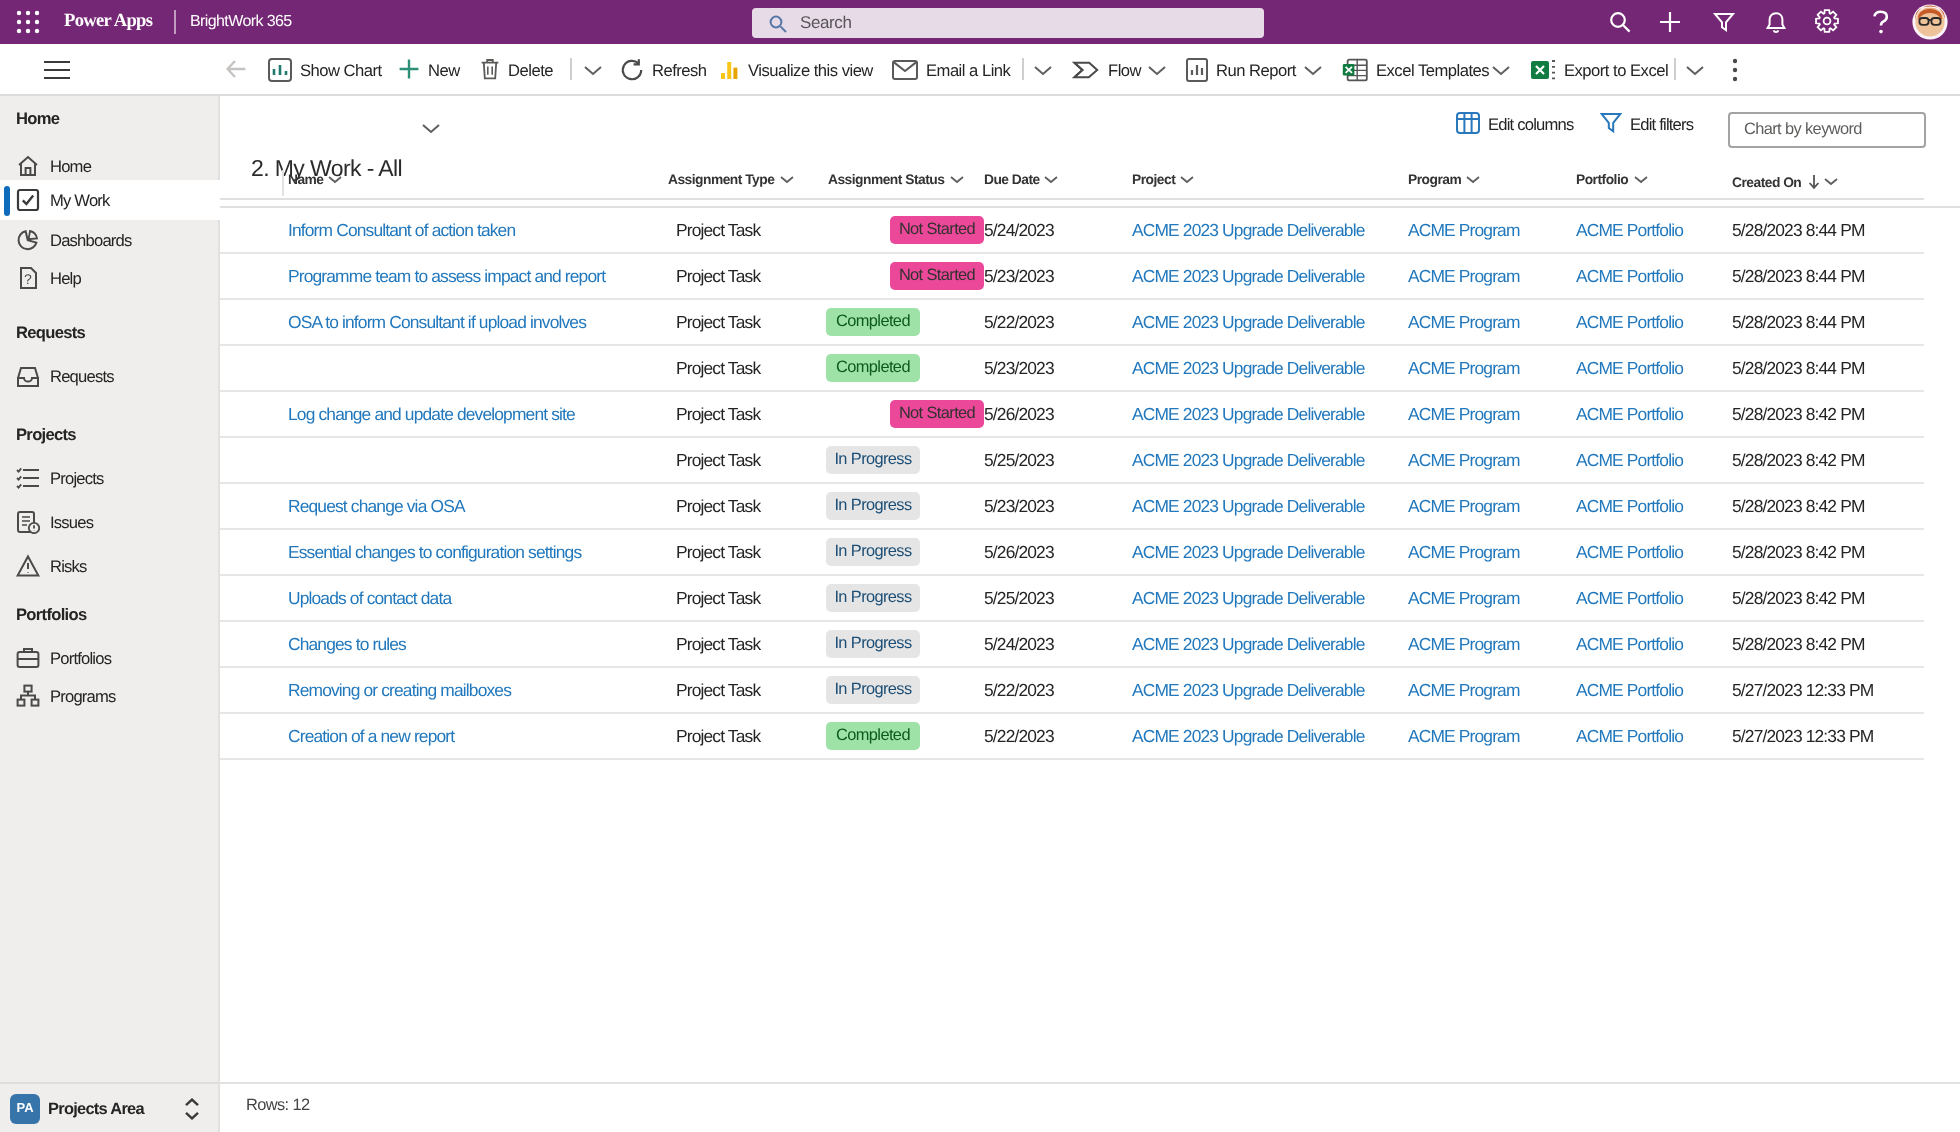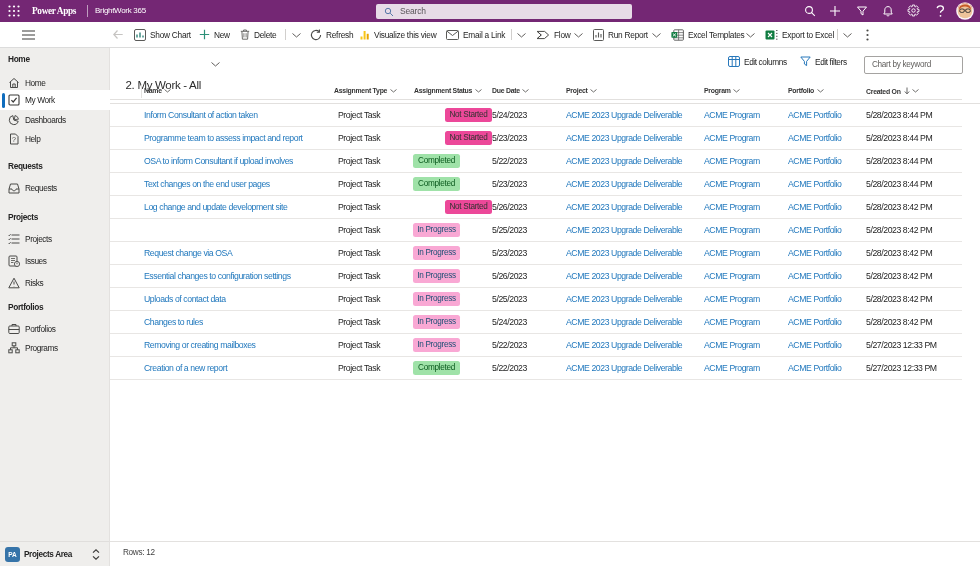--- a/index.html
+++ b/index.html
@@ -64,21 +64,21 @@
 #gridtop { position:absolute; left:0; top:55px; width:870px; height:1px; background:#e2e0de; }
 #hdrtick { position:absolute; left:31px; top:37px; width:1px; height:13px; background:#e4e2e0; }
 .row { position:absolute; left:0; width:852px; height:23px; border-bottom:1px solid #e8e6e4; }
 .c { position:absolute; top:0; line-height:23px; white-space:nowrap; }
 .txt { font-size:8.7px; color:#242424; letter-spacing:-0.42px; }
 .lnk { font-size:8.7px; color:#2178bd; letter-spacing:-0.42px; }
 .badge { position:absolute; left:303px; top:3.5px; width:47px; height:14.5px; border-radius:2.5px;
   font-size:8.2px; letter-spacing:-0.3px; text-align:center; line-height:14.5px; }
 .badge.ns { background:#ec4899; color:#323130;margin-left:32px; }
 .badge.cp { background:#9fe2a8; color:#0b5a1e; }
-.badge.ip { background:#f9a8d4; color:#1c4e75; }
+.badge.ip { background:#e5e5e5; color:#1c4e75; }
 #botline { position:absolute; left:0; top:493px; width:870px; height:1px; background:#e3e1df; }
 #rowcount { position:absolute; left:13px; top:500px; font-size:8.2px; letter-spacing:-0.3px; color:#444; }
 .hchev { display:inline-block; margin-left:2.5px; }
 </style></head>
 <body>
 
 <div id="topbar">
   <svg class="abs" style="left:8px;top:5px" width="12" height="12" viewBox="0 0 12 12">
     <g fill="#fff">
       <circle cx="1.5" cy="1.5" r="1.1"></circle>
@@ -404,21 +404,20 @@
 <span class="c lnk" style="left:34px">OSA to inform Consultant if upload involves</span>
 <span class="c txt" style="left:228px">Project Task</span>
 <span class="badge cp">Completed</span>
 <span class="c txt" style="left:382px">5/22/2023</span>
 <span class="c lnk" style="left:456px">ACME 2023 Upgrade Deliverable</span>
 <span class="c lnk" style="left:594px">ACME Program</span>
 <span class="c lnk" style="left:678px">ACME Portfolio</span>
 <span class="c txt" style="left:756px">5/28/2023 8:44 PM</span>
 </div>
 <div class="row" style="top:125px">
-<span class="c lnk" style="left:34px">Text changes on the end user pages</span>
 <span class="c txt" style="left:228px">Project Task</span>
 <span class="badge cp">Completed</span>
 <span class="c txt" style="left:382px">5/23/2023</span>
 <span class="c lnk" style="left:456px">ACME 2023 Upgrade Deliverable</span>
 <span class="c lnk" style="left:594px">ACME Program</span>
 <span class="c lnk" style="left:678px">ACME Portfolio</span>
 <span class="c txt" style="left:756px">5/28/2023 8:44 PM</span>
 </div>
 <div class="row" style="top:148px">
 <span class="c lnk" style="left:34px">Log change and update development site</span>

